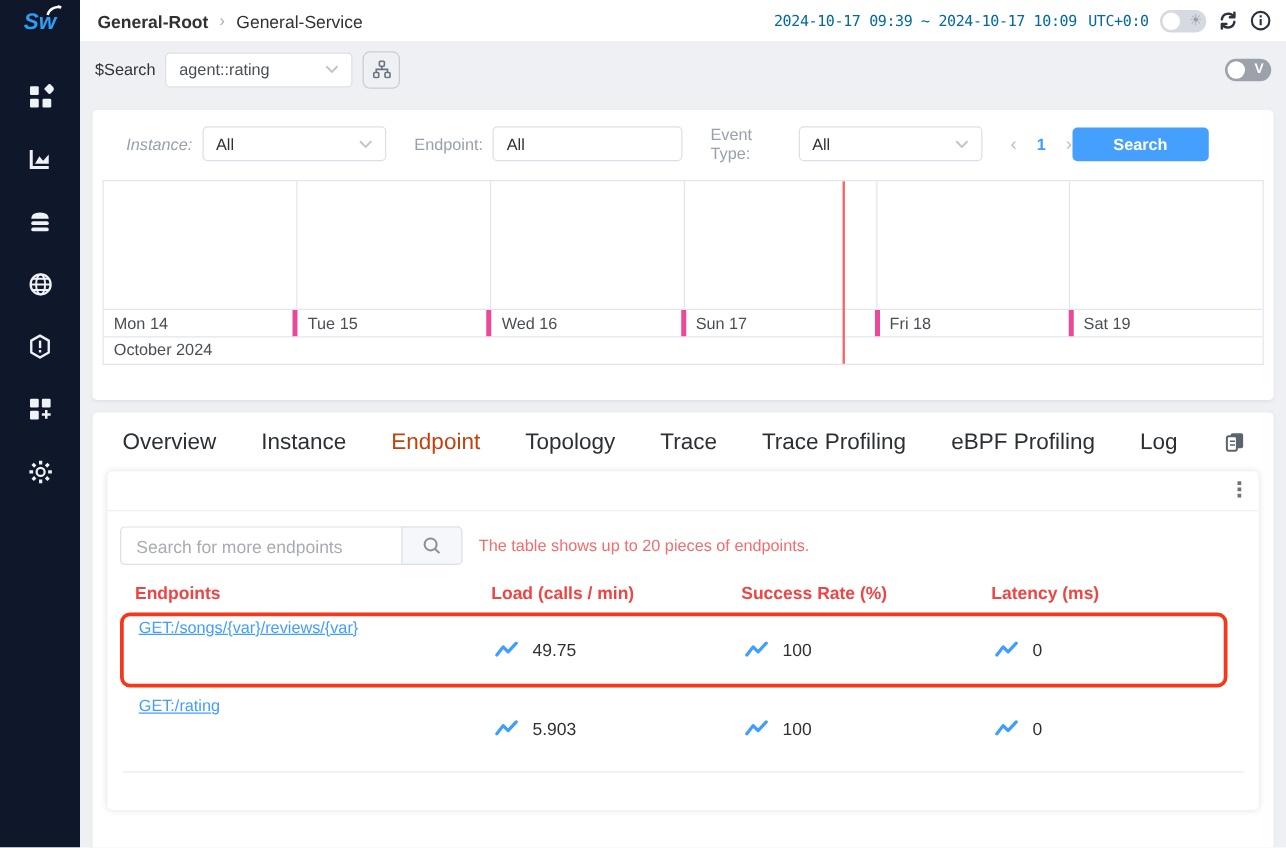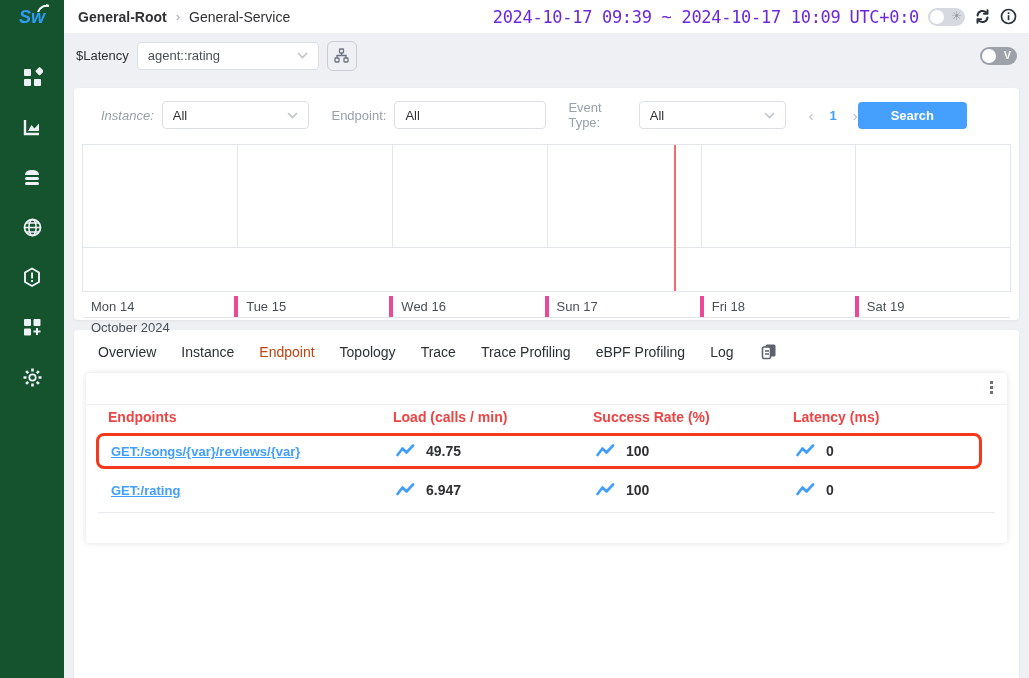--- a/index.html
+++ b/index.html
@@ -5,48 +5,48 @@
   * { box-sizing: border-box; margin: 0; padding: 0; }
   html,body { width:1029px; height:678px; }
   body {
     font-family: "Liberation Sans", sans-serif;
     background:#eef0f4;
     position:relative;
     overflow:hidden;
     color:#303133;
   }
   
-  .sidebar { position:absolute; left:0; top:0; width:64px; height:678px; background:#14532d; z-index:10;
+  .sidebar { position:absolute; left:0; top:0; width:64px; height:678px; background:#0f172a; z-index:10;
              display:flex; flex-direction:column; align-items:center; }
   .logo { height:34px; display:flex; align-items:center; justify-content:center; width:100%; position:relative; }
   .logo-text { color:#2e9df5; font-weight:bold; font-size:18px; font-style:italic; letter-spacing:0; }
   .logo-swoosh { position:absolute; top:4px; left:37px; }
   .nav-icon { width:64px; height:50px; display:flex; align-items:center; justify-content:center; cursor:pointer; }
   .nav-icon svg { stroke:#eef1f6; fill:none; }
   .nav-icon.first { margin-top:18px; }
   
   .main { margin-left:64px; height:678px; display:flex; flex-direction:column; }
   .topbar { height:33px; background:#fff; display:flex; align-items:center; justify-content:space-between;
             padding:0 12px 0 14px; flex:0 0 auto; }
   .breadcrumb { display:flex; align-items:center; font-size:14px; }
   .crumb-root { font-weight:bold; color:#303133; cursor:pointer; }
   .crumb-sep { color:#a8abb2; margin:0 9px; font-size:13px; }
   .crumb-cur { color:#303133; }
   .topbar-right { display:flex; align-items:center; gap:9px; }
-  .time-range, .tz { font-family:"DejaVu Sans Mono", monospace; font-size:17px; color:#6d28d9; letter-spacing:-0.3px; }
+  .time-range, .tz { font-family:"DejaVu Sans Mono", monospace; font-size:12px; color:#0369a1; letter-spacing:-0.3px; }
   .pill-toggle { width:37px; height:18px; border-radius:9px; background:#d6d9df; position:relative; cursor:pointer; }
   .pill-knob { position:absolute; left:2px; top:2px; width:14px; height:14px; border-radius:50%; background:#fff; }
   .pill-sun { position:absolute; right:3px; top:1px; font-size:12px; color:#9aa0a8; }
   .icon-btn { display:flex; align-items:center; cursor:pointer; }
   
   .servicebar { height:45px; background:#eef0f4; display:flex; align-items:center; padding:0 12px; gap:8px; flex:0 0 auto; }
   .service-label { font-size:13px; color:#303133; }
   .select { background:#fff; border:1px solid #dcdfe6; border-radius:4px; height:28px; display:flex; align-items:center;
             justify-content:space-between; padding:0 10px; font-size:13px; color:#303133; cursor:pointer; }
-  .service-select { width:182px; color:#4a4f57; }
+  .service-select { width:150px; color:#4a4f57; }
   .topo-btn { width:30px; height:30px; border:1px solid #c9ccd3; border-radius:6px; display:flex; align-items:center;
               justify-content:center; cursor:pointer; background:#eef0f4; }
   .v-toggle { margin-left:auto; width:37px; height:18px; border-radius:9px; background:#9da1aa; position:relative; cursor:pointer; }
   .v-label { position:absolute; right:6px; top:2px; color:#fff; font-size:11px; font-weight:bold; }
   
   .content { padding:10px; flex:1; overflow:hidden; }
   .card { background:#fff; border-radius:4px; box-shadow:0 1px 3px rgba(0,0,0,.06); }
   .card1 { padding:12px 4px 28px; margin-bottom:10px; }
   .filter-row { display:flex; align-items:center; margin:0 8px 14px 10px; font-size:13px; color:#98a0ac; }
   .filter-row .select { margin-left:8px; }
@@ -58,28 +58,28 @@
   .pager { display:flex; align-items:center; gap:16px; margin-left:22px; font-size:13px; }
   .pg-arrow { color:#b9bec7; cursor:pointer; font-size:15px; }
   .pg-num { color:#409eff; font-weight:bold; cursor:pointer; }
   .search-btn-main { margin-left:auto; margin-right:40px; width:120px; height:27px; background:#459ffd; color:#fff;
                      border:none; border-radius:4px; font-size:13px; font-weight:bold; cursor:pointer;
                      font-family:"Liberation Sans",sans-serif; }
   
   .timeline { margin:0 4px; border:1px solid #e2e6ec; position:relative; height:148px; background:#fff; }
   .tl-plot { height:103px; border-bottom:1px solid #e2e6ec; position:relative; }
   .tl-grid { position:absolute; top:0; bottom:0; width:1px; background:#e2e6ec; }
-  .tl-days { height:22px; border-bottom:1px solid #e2e6ec; display:flex;margin-top:48px; }
+  .tl-days { height:22px; border-bottom:1px solid #e2e6ec; display:flex; }
   .day-cell { flex:1; border-left:4px solid #ec4899; padding-left:8px; font-size:13px; color:#4a4f57; line-height:21px; }
   .day-cell:first-child { border-left:none; }
   .tl-month { height:21px; padding-left:8px; font-size:13px; color:#4a4f57; line-height:20px; }
   .tl-now { position:absolute; top:0; bottom:0; width:2px; background:#f56c6c; z-index:2; }
   
   .card2 { height:420px; }
-  .tabs { display:flex; align-items:center; gap:25px; padding:13px 14px 13px 24px; font-size:14px; color:#2c3036; }
+  .tabs { display:flex; align-items:center; gap:36px; padding:13px 14px 13px 24px; font-size:18px; color:#2c3036; }
   .tab { cursor:pointer; }
   .tab.active { color:#c2410c; }
   .tabs-copy-icon { cursor:pointer; display:flex; margin-left:2px; }
   
   .widget { margin:0 12px; border-radius:4px; box-shadow:0 0 6px rgba(0,0,0,.12); background:#fff; padding-bottom:30px; }
   .widget-head { height:32px; position:relative; border-bottom:1px solid #eef0f3; }
   .kebab { position:absolute; right:14px; top:8px; display:flex; flex-direction:column; gap:2px; cursor:pointer; }
   .kebab i { width:3px; height:3px; background:#6e737b; display:block; }
   .search-row { display:flex; align-items:center; margin:12px 10px 14px; }
   .ep-search { width:225px; height:31px; border:1px solid #dcdfe6; border-right:none; border-radius:4px 0 0 4px;
@@ -87,21 +87,21 @@
   .ep-search::placeholder { color:#a8abb2; }
   .ep-search-btn { width:49px; height:31px; background:#f5f7fa; border:1px solid #dcdfe6; border-radius:0 4px 4px 0;
                    display:flex; align-items:center; justify-content:center; cursor:pointer; }
   .hint { color:#f56c6c; font-size:13px; margin-left:13px; }
   .thead { display:flex; margin:4px 10px 8px; font-weight:bold; font-size:14px; color:#ef4444; }
   .c1 { flex:0 0 297px; padding-left:12px; }
   .c2 { flex:0 0 200px; }
   .c3 { flex:0 0 200px; }
   .c4 { flex:1; }
   .rows { margin:0 10px; }
-  .row { display:flex; align-items:center; height:36px; border:3px solid transparent; border-radius:8px; margin-bottom:3px;font-weight:bold; }
+  .row { display:flex; height:60px; border:3px solid transparent; border-radius:8px; margin-bottom:3px; }
   .row.highlight { border-color:#f5371c; margin-right:15px; }
   .ep-link { color:#409eff; font-size:13px; text-decoration:underline; cursor:pointer; }
   .metric { display:flex; align-items:center; gap:11px; }
   .metric-val { font-size:14px; color:#303133; }
   .trend { cursor:pointer; display:flex; }
   .row-divider { height:1px; background:#e8eaee; margin:4px 2px 0; }
 </style>
 </head>
 <body>
 
@@ -193,21 +193,21 @@
         <svg width="17" height="17" viewBox="0 0 17 17">
           <circle cx="8.5" cy="8.5" r="7" stroke="#2c333d" stroke-width="1.7" fill="none"></circle>
           <rect x="7.7" y="7.2" width="1.7" height="5" fill="#2c333d"></rect>
           <rect x="7.7" y="4.2" width="1.7" height="1.8" fill="#2c333d"></rect>
         </svg>
       </span>
     </div>
   </div>
 
   <div class="servicebar">
-    <span class="service-label">$Latency</span>
+    <span class="service-label">$Search</span>
     <div class="select service-select">
       <span>agent::rating</span>
       <svg width="11" height="7" viewBox="0 0 11 7">
           <path d="M1 1 l4.5 4.5 L10 1" stroke="#c0c4cc" stroke-width="1.6" fill="none"></path>
         </svg>
     </div>
     <div class="topo-btn">
       <svg width="15" height="15" viewBox="0 0 15 15">
         <rect x="5.5" y="1" width="4" height="4" rx="0.8" stroke="#6b7280" stroke-width="1.3" fill="none"></rect>
         <rect x="1" y="10" width="4" height="4" rx="0.8" stroke="#6b7280" stroke-width="1.3" fill="none"></rect>
@@ -291,20 +291,30 @@
 
       <div class="widget">
         <div class="widget-head">
           <span class="kebab">
               <i></i>
               <i></i>
               <i></i>
             </span>
         </div>
 
+        <div class="search-row">
+          <input class="ep-search" type="text" placeholder="Search for more endpoints" style="">
+          <span class="ep-search-btn">
+            <svg width="15" height="15" viewBox="0 0 15 15">
+              <circle cx="6.5" cy="6.5" r="4.8" stroke="#8a8f98" stroke-width="1.6" fill="none"></circle>
+              <path d="M10.2 10.2 L13.5 13.5" stroke="#8a8f98" stroke-width="1.6"></path>
+            </svg>
+          </span>
+          <span class="hint">The table shows up to 20 pieces of endpoints.</span>
+        </div>
 
         <div class="thead">
           <span class="c1">Endpoints</span>
           <span class="c2">Load (calls / min)</span>
           <span class="c3">Success Rate (%)</span>
           <span class="c4">Latency (ms)</span>
         </div>
 
         <div class="rows">
 
@@ -337,21 +347,21 @@
           </div>
 
           <div class="row">
             <span class="c1"><a class="ep-link">GET:/rating</a></span>
             <span class="c2 metric">
               <span class="trend">
                 <svg width="19" height="14" viewBox="0 0 19 14">
                     <path d="M1.5 11 L6.5 4.5 L10.5 8.5 L17 1.5" stroke="#409eff" stroke-width="2.6" fill="none" stroke-linecap="round" stroke-linejoin="round"></path>
                   </svg>
               </span>
-              <span class="metric-val">6.947</span>
+              <span class="metric-val">5.903</span>
             </span>
             <span class="c3 metric">
               <span class="trend">
                 <svg width="19" height="14" viewBox="0 0 19 14">
                     <path d="M1.5 11 L6.5 4.5 L10.5 8.5 L17 1.5" stroke="#409eff" stroke-width="2.6" fill="none" stroke-linecap="round" stroke-linejoin="round"></path>
                   </svg>
               </span>
               <span class="metric-val">100</span>
             </span>
             <span class="c4 metric">

